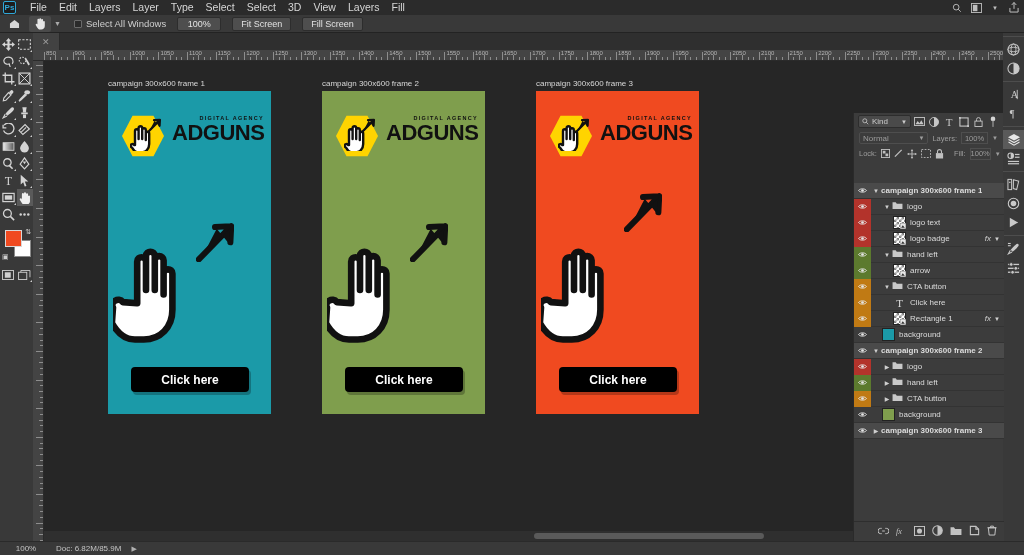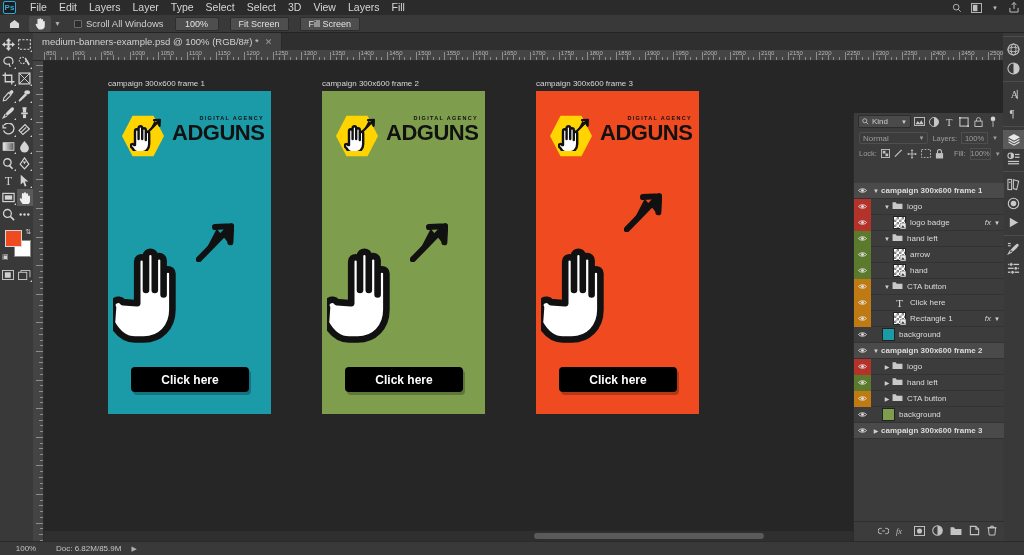--- a/index.html
+++ b/index.html
@@ -266,30 +266,29 @@
         </svg>
     </div>
     <div class="opt-toolicon">
       <svg width="12" height="13" viewBox="0 0 14 15">
           <path d="M4 9 V3.2 a1.1 1.1 0 0 1 2.2 0 V7.4 V2.4 a1.1 1.1 0 0 1 2.2 0 V7.4 V3.3 a1.1 1.1 0 0 1 2.2 0 V8 V5.3 a1.1 1.1 0 0 1 2 0 v5.2 c0 2.4 -1.8 4 -4.2 4 h-1.3 c-1.6 0 -2.5 -0.9 -3.4 -2.4 L2 9.3 a1.1 1.1 0 0 1 1.8 -1.2 Z" fill="#e6e6e6"></path>
         </svg>
     </div>
     <div class="opt-caret">▼</div>
     <div class="opt-check">
       <span class="cbox"></span>
-      <span>Scroll All Windows</span>
+      <span>Select All Windows</span>
     </div>
     <div class="opt-btn">100%</div>
     <div class="opt-btn">Fit Screen</div>
     <div class="opt-btn">Fill Screen</div>
   </div>
 
   <div class="tabbar">
     <div class="doctab">
-      <span>medium-banners-example.psd @ 100% (RGB/8#) *</span>
       <span class="tab-close">✕</span>
     </div>
   </div>
 
   <div class="toolbar">
     <div class="tool-grid" id="tool-grid">
         <div class="tool">
           <svg width="13" height="13" viewBox="0 0 12 12">
             <path d="M6 0 L8.5 3 H7 V5.2 H9.2 V3.7 L12 6 L9.2 8.3 V6.8 H7 V9 H8.5 L6 12 L3.5 9 H5 V6.8 H2.8 V8.3 L0 6 L2.8 3.7 V5.2 H5 V3 H3.5 Z" fill="#d4d4d4"></path>
           </svg>
@@ -1068,20 +1067,36 @@
               <circle cx="5" cy="3.5" r="1.5" fill="#e6e6e6"></circle>
             </svg>
           </div>
           <div style="width: 22px; flex: 0 0 auto;"></div>
           <span class="thumb chk" style="position: relative;">
             <svg style="position:absolute;right:-1px;bottom:-1px;" width="6" height="6" viewBox="0 0 7 7">
               <rect x="0" y="0" width="7" height="7" fill="#e8e8e8" stroke="#333" stroke-width="0.6"></rect>
               <path d="M1.3 5.4 L3.2 2.6 L5.6 5.4 Z" fill="#333"></path>
             </svg>
           </span>
+          <span class="lname">logo text</span>
+        </div>
+        <div class="lrow">
+          <div style="width: 17px; height: 16px; display: flex; align-items: center; justify-content: center; flex: 0 0 auto; background: rgb(179, 51, 43);">
+            <svg width="9" height="7" viewBox="0 0 10 7">
+              <path d="M0.6 3.5 C2.4 1 7.6 1 9.4 3.5 C7.6 6 2.4 6 0.6 3.5 Z" fill="none" stroke="#e6e6e6" stroke-width="1"></path>
+              <circle cx="5" cy="3.5" r="1.5" fill="#e6e6e6"></circle>
+            </svg>
+          </div>
+          <div style="width: 22px; flex: 0 0 auto;"></div>
+          <span class="thumb chk" style="position: relative;">
+            <svg style="position:absolute;right:-1px;bottom:-1px;" width="6" height="6" viewBox="0 0 7 7">
+              <rect x="0" y="0" width="7" height="7" fill="#e8e8e8" stroke="#333" stroke-width="0.6"></rect>
+              <path d="M1.3 5.4 L3.2 2.6 L5.6 5.4 Z" fill="#333"></path>
+            </svg>
+          </span>
           <span class="lname">logo badge</span>
           <span class="fx">fx <span class="cv">▼</span></span>
         </div>
         <div class="lrow">
           <div style="width: 17px; height: 16px; display: flex; align-items: center; justify-content: center; flex: 0 0 auto; background: rgb(92, 122, 46);">
             <svg width="9" height="7" viewBox="0 0 10 7">
               <path d="M0.6 3.5 C2.4 1 7.6 1 9.4 3.5 C7.6 6 2.4 6 0.6 3.5 Z" fill="none" stroke="#e6e6e6" stroke-width="1"></path>
               <circle cx="5" cy="3.5" r="1.5" fill="#e6e6e6"></circle>
             </svg>
           </div>
@@ -1100,36 +1115,20 @@
             </svg>
           </div>
           <div style="width: 22px; flex: 0 0 auto;"></div>
           <span class="thumb chk" style="position: relative;">
             <svg style="position:absolute;right:-1px;bottom:-1px;" width="6" height="6" viewBox="0 0 7 7">
               <rect x="0" y="0" width="7" height="7" fill="#e8e8e8" stroke="#333" stroke-width="0.6"></rect>
               <path d="M1.3 5.4 L3.2 2.6 L5.6 5.4 Z" fill="#333"></path>
             </svg>
           </span>
           <span class="lname">arrow</span>
-        </div>
-        <div class="lrow">
-          <div style="width: 17px; height: 16px; display: flex; align-items: center; justify-content: center; flex: 0 0 auto; background: rgb(92, 122, 46);">
-            <svg width="9" height="7" viewBox="0 0 10 7">
-              <path d="M0.6 3.5 C2.4 1 7.6 1 9.4 3.5 C7.6 6 2.4 6 0.6 3.5 Z" fill="none" stroke="#e6e6e6" stroke-width="1"></path>
-              <circle cx="5" cy="3.5" r="1.5" fill="#e6e6e6"></circle>
-            </svg>
-          </div>
-          <div style="width: 22px; flex: 0 0 auto;"></div>
-          <span class="thumb chk" style="position: relative;">
-            <svg style="position:absolute;right:-1px;bottom:-1px;" width="6" height="6" viewBox="0 0 7 7">
-              <rect x="0" y="0" width="7" height="7" fill="#e8e8e8" stroke="#333" stroke-width="0.6"></rect>
-              <path d="M1.3 5.4 L3.2 2.6 L5.6 5.4 Z" fill="#333"></path>
-            </svg>
-          </span>
-          <span class="lname">hand</span>
         </div>
         <div class="lrow">
           <div style="width: 17px; height: 16px; display: flex; align-items: center; justify-content: center; flex: 0 0 auto; background: rgb(192, 122, 20);">
             <svg width="9" height="7" viewBox="0 0 10 7">
               <path d="M0.6 3.5 C2.4 1 7.6 1 9.4 3.5 C7.6 6 2.4 6 0.6 3.5 Z" fill="none" stroke="#e6e6e6" stroke-width="1"></path>
               <circle cx="5" cy="3.5" r="1.5" fill="#e6e6e6"></circle>
             </svg>
           </div>
           <div style="width: 11px; flex: 0 0 auto;"></div>
           <div class="disc">▼</div>

